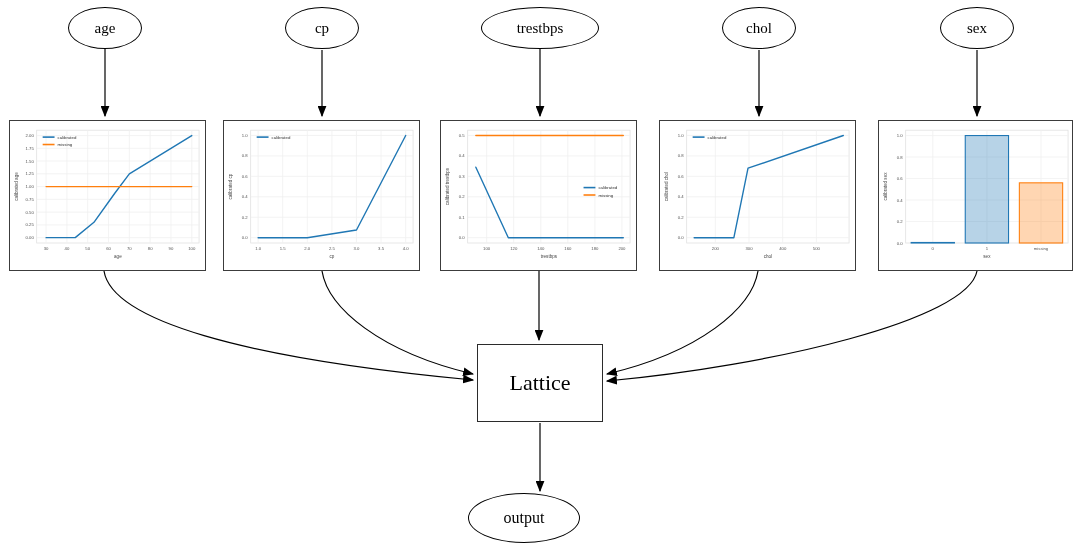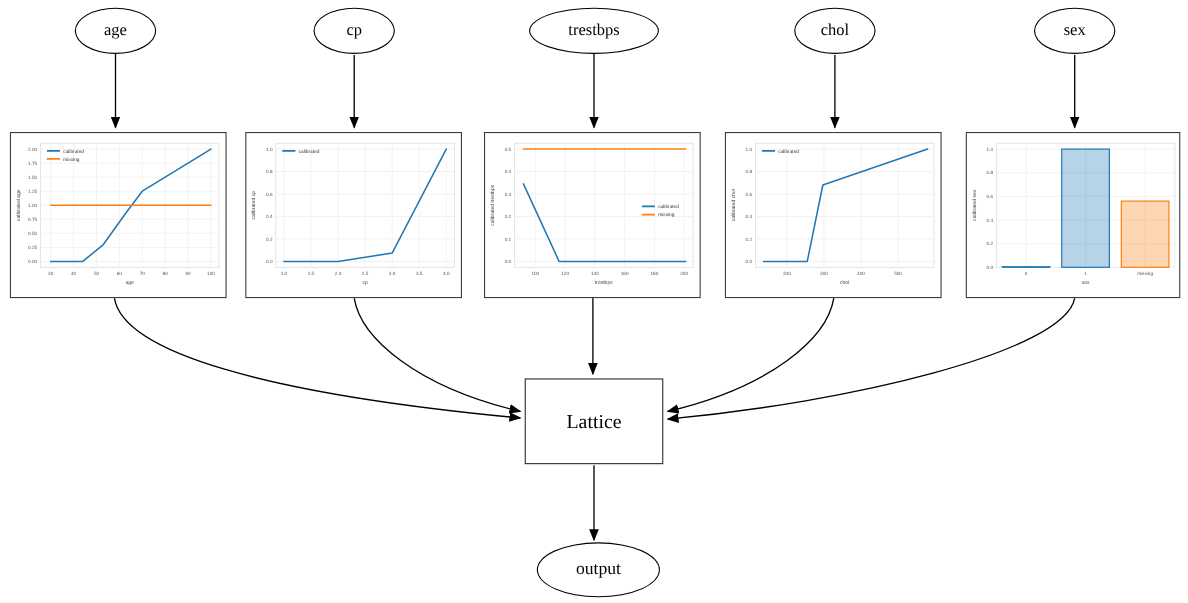--- a/index.html
+++ b/index.html
@@ -14,25 +14,25 @@
     box-sizing:border-box;z-index:2;
   }
   .panel{
     position:absolute;top:120px;width:197px;height:151px;background:#fff;
     border:1px solid #3c3c3c;box-sizing:border-box;z-index:2;
   }
   .panel svg{display:block;width:195px;height:149px;}
   .lattice-box{
     position:absolute;left:477px;top:344px;width:126px;height:78px;
     border:1px solid #2b2b2b;background:#fff;display:flex;align-items:center;justify-content:center;
-    font-family:"Liberation Serif","DejaVu Serif",serif;font-size:18px;color:#000;
+    font-family:"Liberation Serif","DejaVu Serif",serif;font-size:22px;color:#000;
     box-sizing:border-box;z-index:2;
   }
   .output-ellipse{
-    position:absolute;left:488px;top:493px;width:112px;height:50px;
+    position:absolute;left:468px;top:493px;width:112px;height:50px;
     border:1px solid #000;border-radius:50%;background:#fff;
     display:flex;align-items:center;justify-content:center;
     font-family:"Liberation Serif","DejaVu Serif",serif;font-size:16px;color:#000;
     box-sizing:border-box;z-index:2;
   }
 </style>
 </head>
 <body>
 
 <div class="canvas">

